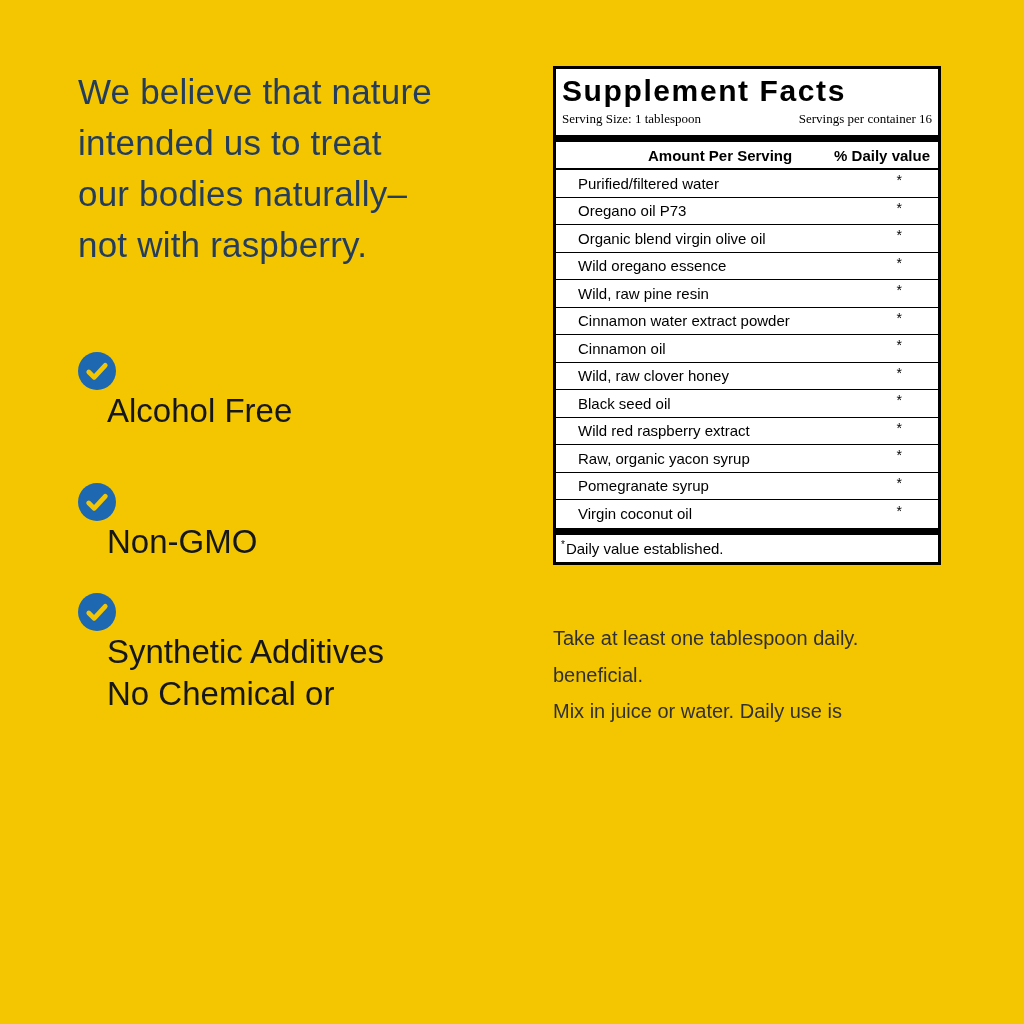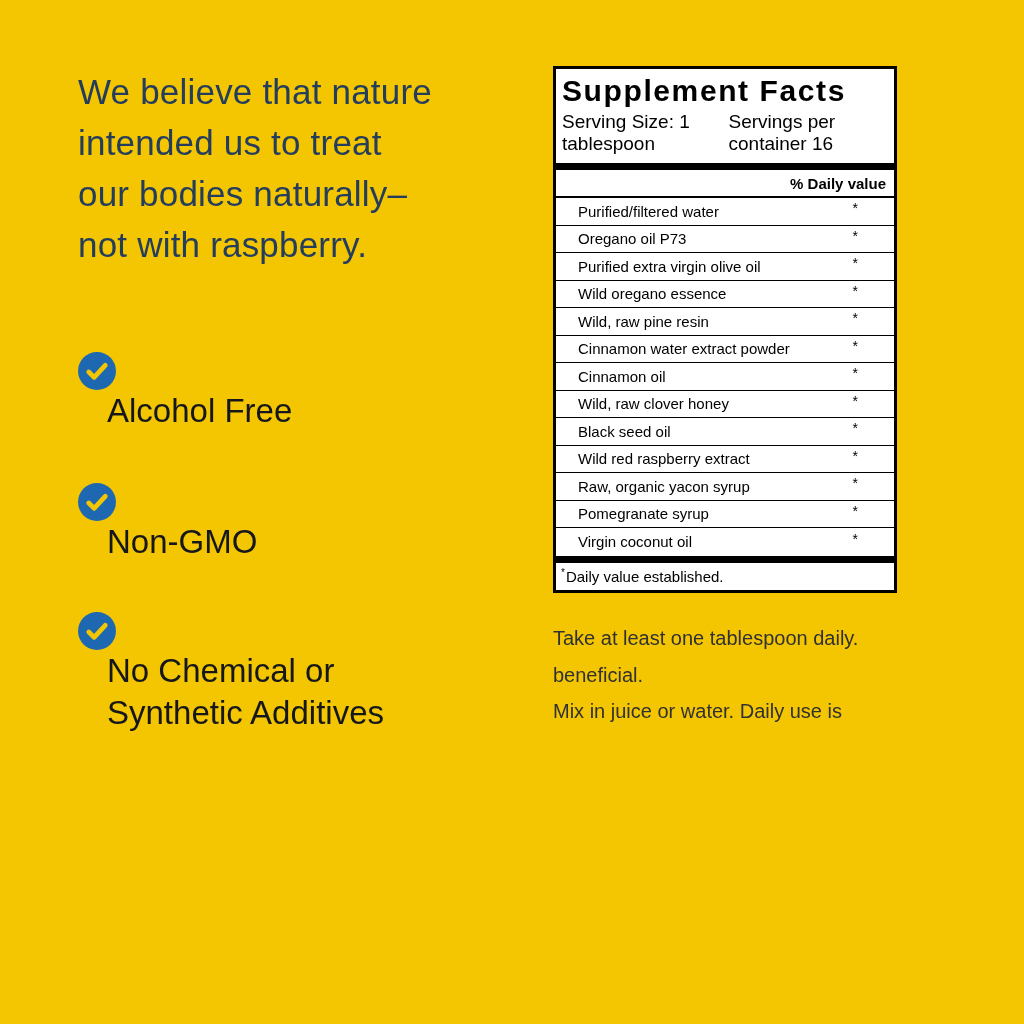--- a/index.html
+++ b/index.html
@@ -19,35 +19,35 @@
     color:var(--heading_text,#243D5C);
     font-size:35px; line-height:51px; font-weight:400; letter-spacing:.2px;
   }
   .benefits{position:absolute; left:78px; top:350px; width:440px;}
   .benefit{display:flex; align-items:flex-start; margin-bottom:49px;flex-direction:column;}
   .benefit .check{flex:0 0 38px; width:38px; height:38px; margin-top:2px;}
   .benefit .labels{
     margin-left:29px; color:var(--dark_text,#15171B);
     font-size:33px; line-height:42px; font-weight:400;
   }
-  .benefit:nth-child(2){margin-bottom:47px;}
+  .benefit:nth-child(2){margin-bottom:28px;}
   
   .panel{
-    position:absolute; left:553px; top:66px; width:344px;
+    position:absolute; left:553px; top:66px; width:388px;
     background:var(--panel_bg,#fff);
     border:3px solid var(--panel_border,#000);
     color:#000;
   }
   .panel-title{
     font-size:30px; font-weight:700; letter-spacing:1.6px;
     padding:5px 6px 1px 6px; white-space:nowrap;
   }
   .serving-row{
     display:flex; justify-content:space-between;
-    font-size:19px; padding:2px 6px 8px 6px;
+    font-size:13px; padding:2px 6px 8px 6px;font-family:Liberation Serif, serif;
   }
   .bar{height:7px; background:var(--panel_border,#000);}
   .row{
     display:flex; align-items:center; height:27.5px;
     border-bottom:1.5px solid var(--panel_border,#000);
     font-size:15px;
   }
   .row.head{font-weight:700; border-bottom:2.5px solid var(--panel_border,#000); height:28px;}
   .row.head .col-amount{margin-left:92px;}
   .row.head .col-dv{margin-left:auto; margin-right:8px;}
@@ -90,46 +90,47 @@
       <path d="M6.8 12.6l3.4 3.4 7-7.6" fill="none" style="stroke:var(--background,#F4C602)" stroke-width="3" stroke-linecap="round" stroke-linejoin="round"></path>
     </svg>
     <div class="labels">Non-GMO</div>
   </div>
   <div class="benefit">
     <svg class="check" viewBox="0 0 24 24">
       <circle cx="12" cy="12" r="12" style="fill:var(--check_blue,#1E68B2)"></circle>
       <path d="M6.8 12.6l3.4 3.4 7-7.6" fill="none" style="stroke:var(--background,#F4C602)" stroke-width="3" stroke-linecap="round" stroke-linejoin="round"></path>
     </svg>
     <div class="labels">
+      <div>Synthetic Additives</div>
       <div>No Chemical or</div>
-      <div>Synthetic Additives</div>
     </div>
   </div>
 </div>
 
 <div class="panel">
   <div class="panel-title">Supplement Facts</div>
   <div class="serving-row">
     <span>Serving Size: 1 tablespoon</span>
     <span>Servings per container 16</span>
   </div>
   <div class="bar"></div>
   <div class="row head">
+    <span class="col-amount">Amount Per Serving</span>
     <span class="col-dv">% Daily value</span>
   </div>
   <div class="row ing">
     <span class="name">Purified/filtered water</span>
     <span class="dv">*</span>
   </div>
   <div class="row ing">
     <span class="name">Oregano oil P73</span>
     <span class="dv">*</span>
   </div>
   <div class="row ing">
-    <span class="name">Purified extra virgin olive oil</span>
+    <span class="name">Organic blend virgin olive oil</span>
     <span class="dv">*</span>
   </div>
   <div class="row ing">
     <span class="name">Wild oregano essence</span>
     <span class="dv">*</span>
   </div>
   <div class="row ing">
     <span class="name">Wild, raw pine resin</span>
     <span class="dv">*</span>
   </div>

